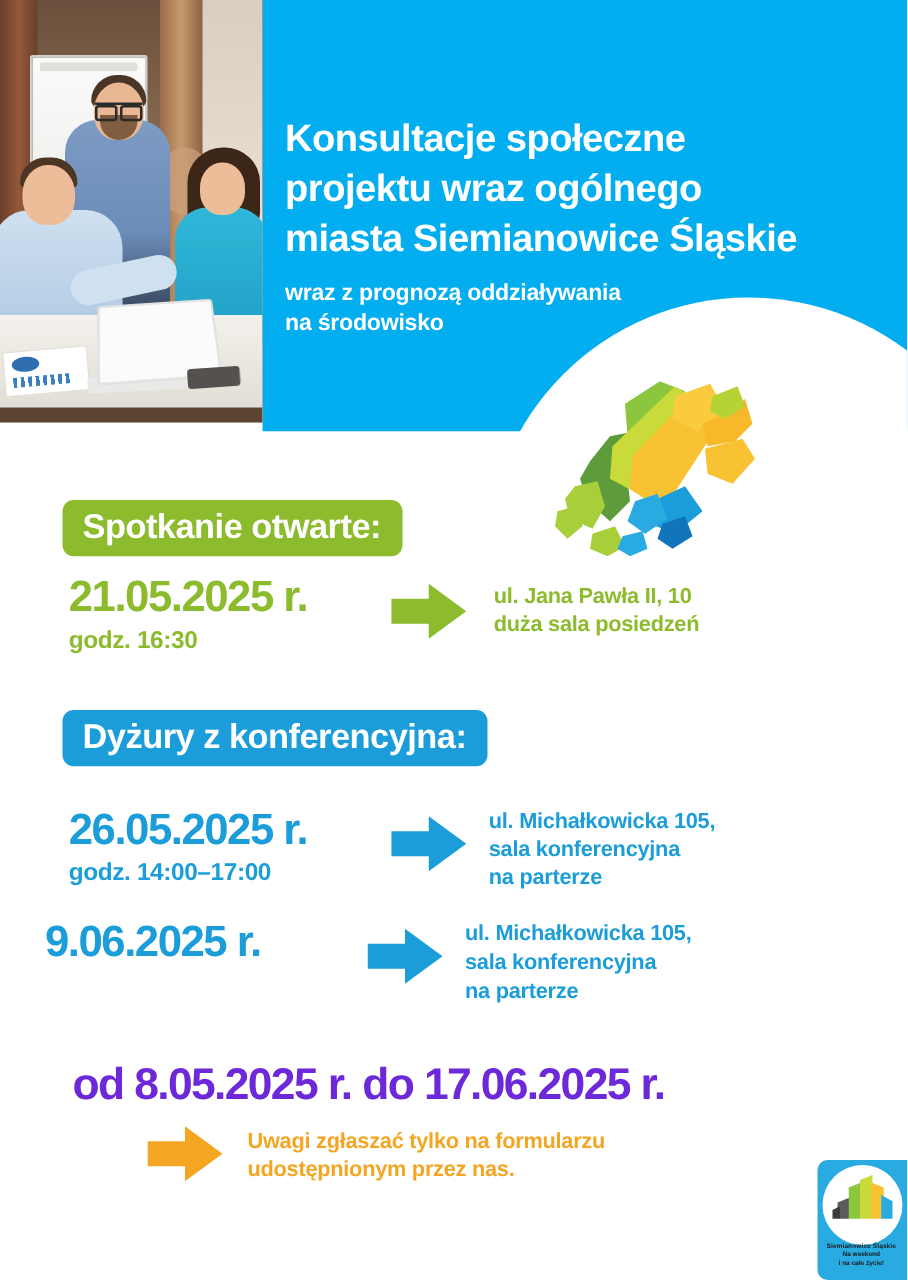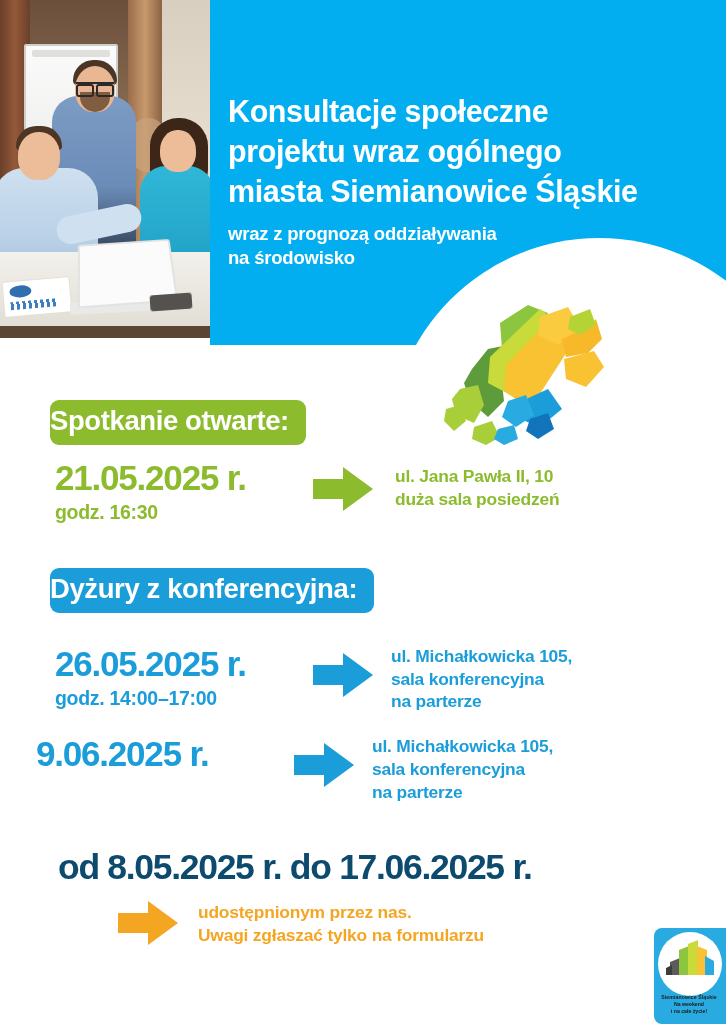--- a/index.html
+++ b/index.html
@@ -92,38 +92,38 @@
   }
 
   
   .plan-logo{position:absolute;left:444px;top:305px;width:262px;height:140px;}
   .plan-logo svg{position:absolute;left:0;top:0;}
 
   
   .sec{position:absolute;left:0;width:726px;}
   .badge{
     display:inline-block;color:#ffffff;font-weight:700;
-    border-radius:9px;padding:6px 17px 8px 0;
+    border-radius:9px;padding:6px 17px 8px 16px;
     font-size:27.5px;line-height:1.12;letter-spacing:-0.4px;text-align:center;
   }
   .badge.green{background:#8CBB2E;}
   .badge.blue{background:#1B9DD9;}
   .badge.orange{background:#F4A623;}
 
   .row{display:flex;align-items:flex-start;}
   .dateblk{width:258px;flex:0 0 258px;}
   .bigdate{font-weight:700;font-size:35px;line-height:1.06;letter-spacing:-1.2px;margin:0;}
   .hour{font-weight:700;font-size:19.5px;line-height:1.25;letter-spacing:-0.3px;margin:4px 0 0 0;}
   .arrow{flex:0 0 62px;width:62px;height:48px;margin-top:6px;}
   .place{font-weight:700;font-size:17.4px;line-height:1.31;letter-spacing:-0.2px;margin:0;}
 
   .green-txt{color:#8CBB2E;}
   .blue-txt{color:#1B9DD9;}
 
-  .bigrange{font-weight:700;font-size:35.5px;line-height:1.1;letter-spacing:-1.3px;margin:0;color:#0c4a6e;}
+  .bigrange{font-weight:700;font-size:35.5px;line-height:1.1;letter-spacing:-1.3px;margin:0;color:#6d28d9;}
   .note{font-weight:700;font-size:17.4px;line-height:1.32;letter-spacing:-0.2px;margin:0;color:#F4A623;}
 
   
   .tab{position:absolute;right:0;top:928px;width:72px;height:96px;
     background:#29ABE2;border-radius:8px 0 0 8px;}
   .tabcircle{position:absolute;right:4px;top:932px;width:64px;height:64px;
     background:#ffffff;border-radius:50%;overflow:hidden;}
   .tabtext{position:absolute;right:2px;top:994px;width:70px;text-align:center;color:#1b1b1b;}
   .tt1{font-size:5.2px;font-weight:700;line-height:1.32;letter-spacing:.1px;}
   .tt2{font-size:5.2px;font-weight:700;line-height:1.32;}
@@ -259,22 +259,22 @@
     <div style="margin-left:58px;margin-top:16px;">
       <p class="bigrange">od 8.05.2025 r. do 17.06.2025 r.</p>
     </div>
     <div class="row" style="margin-left:118px;margin-top:10px;">
       <div class="arrow" style="margin-top:2px;">
         <svg width="62" height="48" viewBox="0 0 62 48">
             <polygon points="0,14 30,14 30,2 60,24 30,46 30,34 0,34" fill="#F4A623"></polygon>
           </svg>
       </div>
       <div style="margin-left:18px;margin-top:4px;">
+        <p class="note">Uwagi zgłaszać tylko na formularzu</p>
         <p class="note">udostępnionym przez nas.</p>
-        <p class="note">Uwagi zgłaszać tylko na formularzu</p>
       </div>
     </div>
   </div>
 
   <div class="tab"></div>
   <div class="tabcircle">
     <svg width="64" height="64" viewBox="0 0 64 64">
       <polygon points="12,44 12,30 22,26 22,44" fill="#5B5B5B"></polygon>
       <polygon points="8,44 8,36 14,33 14,44" fill="#3C3C3C"></polygon>
       <polygon points="21,44 21,18 31,14 31,44" fill="#8CC63F"></polygon>

